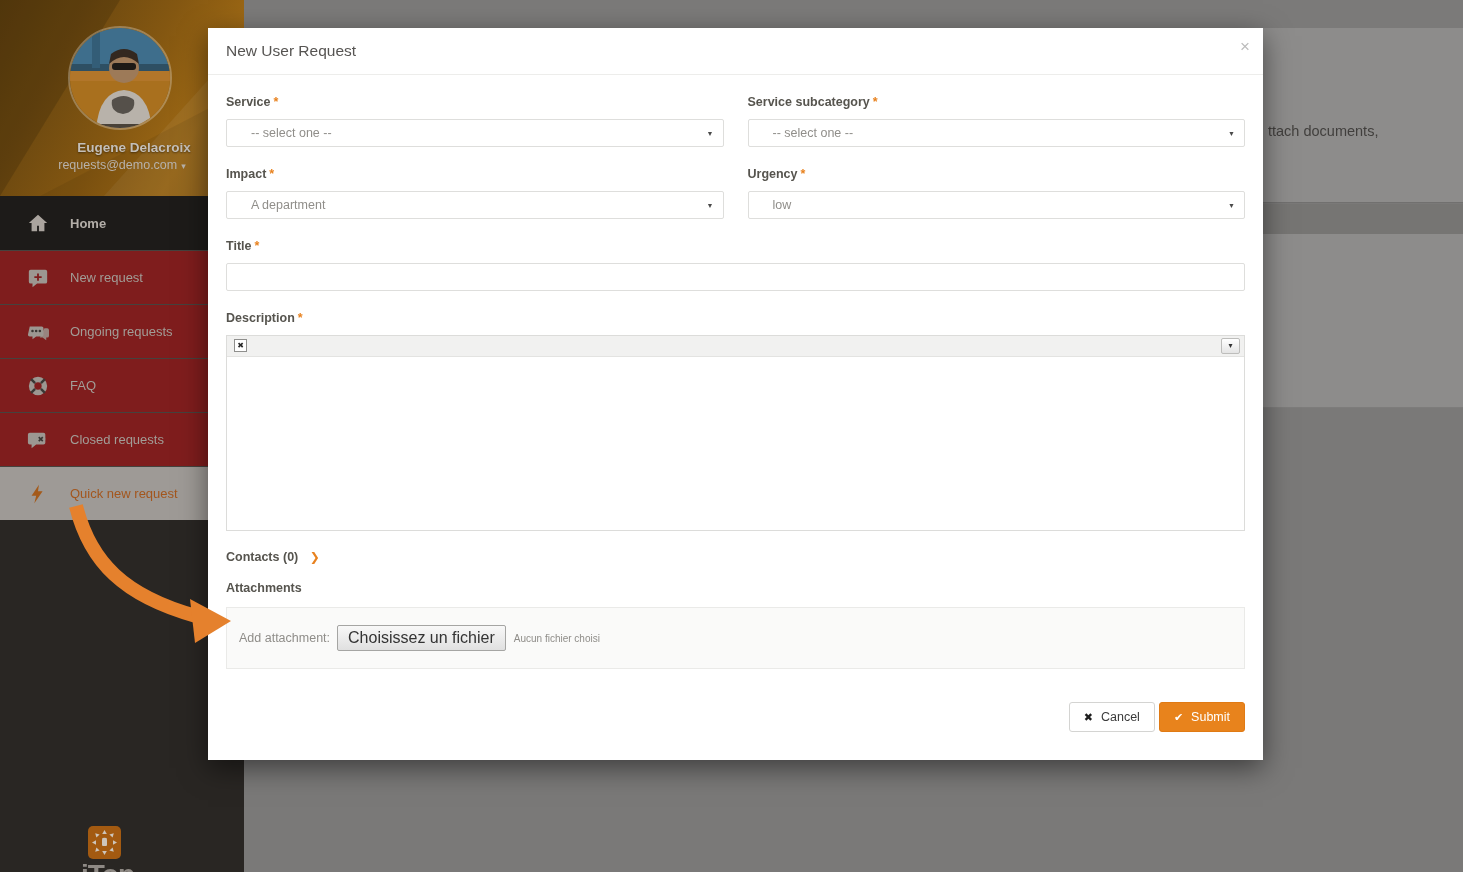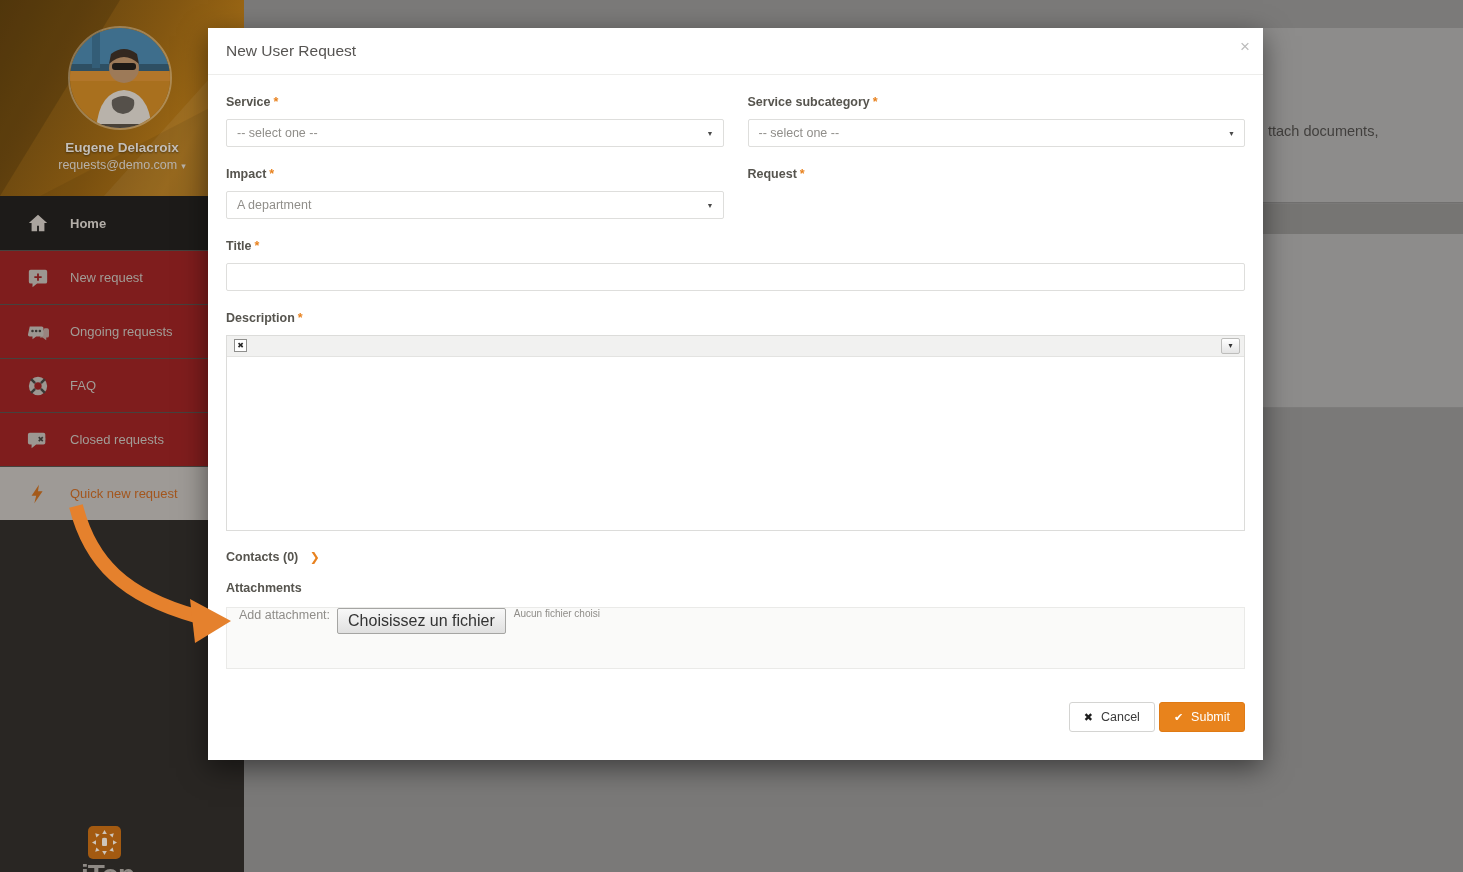--- a/index.html
+++ b/index.html
@@ -19,21 +19,21 @@
   #sidebar { left:0; top:0; width:244px; height:872px; background:#292623; }
   .profile { position:relative; width:244px; height:196px; overflow:hidden;
     background:linear-gradient(118deg,#5e3f0d 0%,#6d4910 26%,#845711 52%,#9e6915 76%,#8a5a12 100%); }
   .facet { position:absolute; }
   .facet.f1 { left:0; top:0; width:120px; height:196px; background:rgba(0,0,0,.14); clip-path:polygon(0 0,100% 0,0 100%); }
   .facet.f2 { right:0; top:40px; width:140px; height:156px; background:rgba(255,255,255,.06); clip-path:polygon(100% 0,100% 100%,0 100%); }
   .facet.f3 { left:40px; top:90px; width:204px; height:106px; background:rgba(0,0,0,.07); clip-path:polygon(0 100%,100% 0,100% 100%); }
   .avatar { position:absolute; left:68px; top:26px; width:104px; height:104px; border-radius:50%;
     overflow:hidden; border:2px solid rgba(255,255,255,.28); }
   .avatar svg { display:block; }
-  .profile-name { position:absolute; left:0; top:140px; width:244px; text-align:center;
+  .profile-name { position:absolute; left:12px; top:140px; width:244px; text-align:center;
     color:#c4bfb9; font-size:13.5px; font-weight:bold; text-shadow:0 1px 2px rgba(0,0,0,.45); }
   .profile-email { position:absolute; left:0; top:158px; width:244px; text-align:center;
     color:#b6b1ab; font-size:12.5px; cursor:pointer; }
   .profile-email .caret { font-size:9px; margin-left:4px; color:#b6b1ab; }
 
   .nav { position:absolute; left:0; top:196px; width:244px; }
   .nav-item { height:54px; display:flex; align-items:center; background:#7f1d1d;
     color:#a29d97; font-size:13px; cursor:pointer; border-top:1px solid #45423e; }
   .nav-item:first-child { border-top:none; }
   .nav-item .nicon { width:22px; height:22px; margin-left:27px; flex:0 0 auto; }
@@ -55,41 +55,41 @@
     box-shadow:0 8px 26px rgba(0,0,0,.5); }
   .m-header { position:relative; height:47px; border-bottom:1px solid #ededeb; }
   .m-title { position:absolute; left:18px; top:14px; font-size:15.5px; color:#565452; }
   .m-close { position:absolute; right:13px; top:10px; font-size:17px; color:#bcbcbc; cursor:pointer; line-height:1; }
   .m-body { padding:0 18px; }
 
   .fgrid { display:grid; grid-template-columns:1fr 1fr; column-gap:24px; }
   .flabel { margin-top:20px; font-size:12.5px; font-weight:bold; color:#56544e; }
   .req { color:#e8821f; margin-left:3px; }
   .select { margin-top:10px; height:28px; border:1px solid #dededc; border-radius:2px;
-    background:#fff; display:flex; align-items:center; padding:0 10px; cursor:pointer; position:relative; }
+    background:#fff; display:flex; align-items:center; padding:0 24px; cursor:pointer; position:relative; }
   .select .sval { font-size:12.5px; color:#908e8a; }
   .select .scaret { position:absolute; right:9px; top:10px; font-size:7px; color:#4a4a4a; }
 
   .tinput { margin-top:10px; width:100%; height:28px; border:1px solid #dededc; border-radius:2px;
     font-size:12.5px; color:#55534d; padding:0 10px; outline:none; display:block; }
 
   .editor { margin-top:10px; border:1px solid #dcdcda; }
   .ed-toolbar { position:relative; height:21px; background:#f1f1f0; border-bottom:1px solid #e3e3e1; }
   .broken-img { position:absolute; left:7px; top:3px; width:13px; height:13px; background:#fff;
     border:1px solid #8f8f8d; font-size:8px; line-height:11px; text-align:center; color:#2a2a2a; }
   .ed-collapse { position:absolute; right:4px; top:2px; width:19px; height:16px;
     border:1px solid #bdbdbb; border-radius:2px; background:linear-gradient(#ffffff,#e4e4e4);
     font-size:8px; color:#333; text-align:center; line-height:14px; cursor:pointer; }
   .ed-area { height:173px; background:#fff; cursor:text; }
 
   .contacts-row { margin-top:19px; font-size:12.5px; font-weight:bold; color:#56544e; cursor:pointer; }
   .contacts-row .chev { color:#e8821f; margin-left:8px; font-size:12px; }
   .attach-label { margin-top:17px; font-size:12.5px; font-weight:bold; color:#56544e; }
   .attach-panel { margin-top:12px; height:62px; background:#fafaf9; border:1px solid #eaeae8;
-    display:flex; align-items:flex-start; padding:0 12px; }
+    display:flex; align-items:center; padding:0 12px; }
   .attach-panel .atext { font-size:12.5px; color:#8f8d89; }
   .file-btn { margin-left:7px; font-size:16px; color:#333; background:linear-gradient(#f8f8f8,#e0e0e0);
     border:1px solid #a5a5a3; border-radius:2px; padding:3px 10px; cursor:pointer;
     font-family:Liberation Sans, sans-serif; }
   .file-status { margin-left:8px; font-size:10px; color:#8f8d89; }
 
   .m-footer { display:flex; justify-content:flex-end; gap:4px; margin-top:33px; padding-right:0; }
   .btn { height:30px; display:flex; align-items:center; border-radius:3px; font-size:12.5px;
     padding:0 14px; cursor:pointer; }
   .btn .bicon { margin-right:8px; font-size:11px; }
@@ -239,21 +239,25 @@
         </div>
       </div>
       <div>
         <div class="flabel"><span>Impact</span><span class="req">*</span></div>
         <div class="select">
           <span class="sval">A department</span>
           <span class="scaret">▼</span>
         </div>
       </div>
       <div>
-        <div class="flabel"><span>Request</span><span class="req">*</span></div>
+        <div class="flabel"><span>Urgency</span><span class="req">*</span></div>
+        <div class="select">
+          <span class="sval">low</span>
+          <span class="scaret">▼</span>
+        </div>
       </div>
     </div>
 
     <div class="flabel"><span>Title</span><span class="req">*</span></div>
     <input class="tinput" type="text" value="" style="">
 
     <div class="flabel"><span>Description</span><span class="req">*</span></div>
     <div class="editor">
       <div class="ed-toolbar">
         <span class="broken-img">✖</span>

